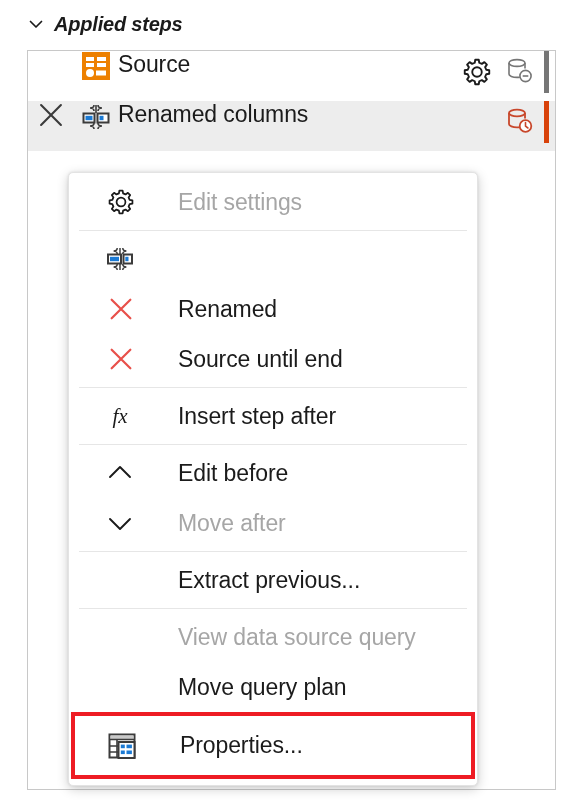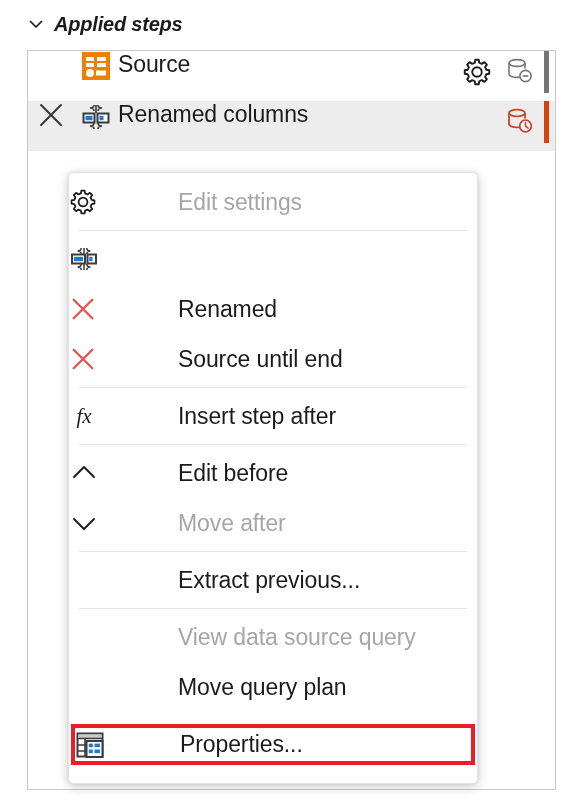--- a/index.html
+++ b/index.html
@@ -130,40 +130,40 @@
     align-items: center;
     box-sizing: border-box;
     position: relative;
     gap: 43px;
   }
   .menu-icon-slot {
     width: 66px;
     flex: none;
     display: flex;
     align-items: center;
-    justify-content: flex-start;
+    justify-content: flex-end;
   }
   .menu-label {
     font-size: 23px;
     color: #1b1b1b;
     white-space: nowrap;
     letter-spacing: -0.1px;
   }
   .menu-item.disabled .menu-label {
     color: #a6a6a6;
   }
   .menu-sep {
     height: 1px;
     background: #e6e6e6;
     margin: 3px 10px 3px 10px;
   }
   .menu-item.highlight {
     border: 4px solid #ee1c24;
-    margin: 12px 2px;
-    height: 41px;
+    margin: 0 2px;
+    height: 67px;
   }
   .menu-item.highlight .menu-icon-slot {
     width: 62px;
   }
 
   svg { display: block; }
 </style>
 </head>
 <body>
 

